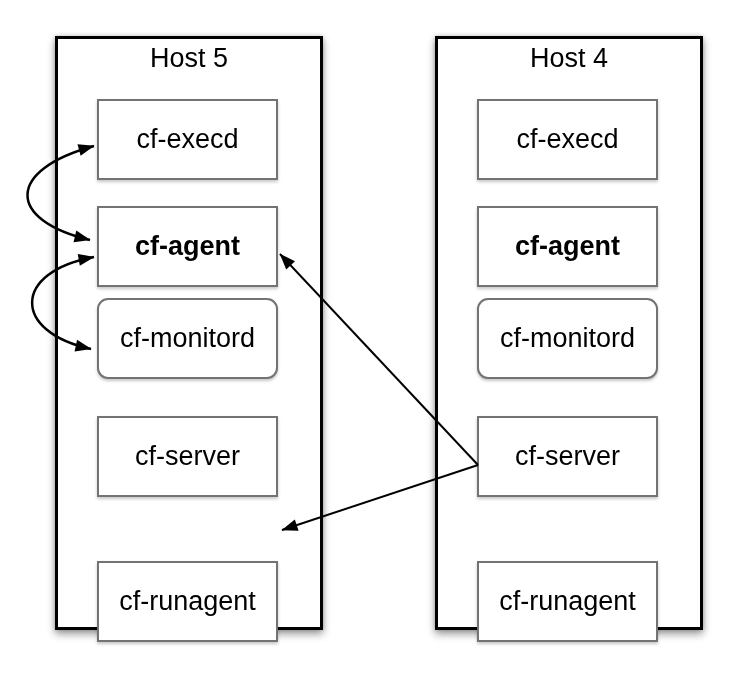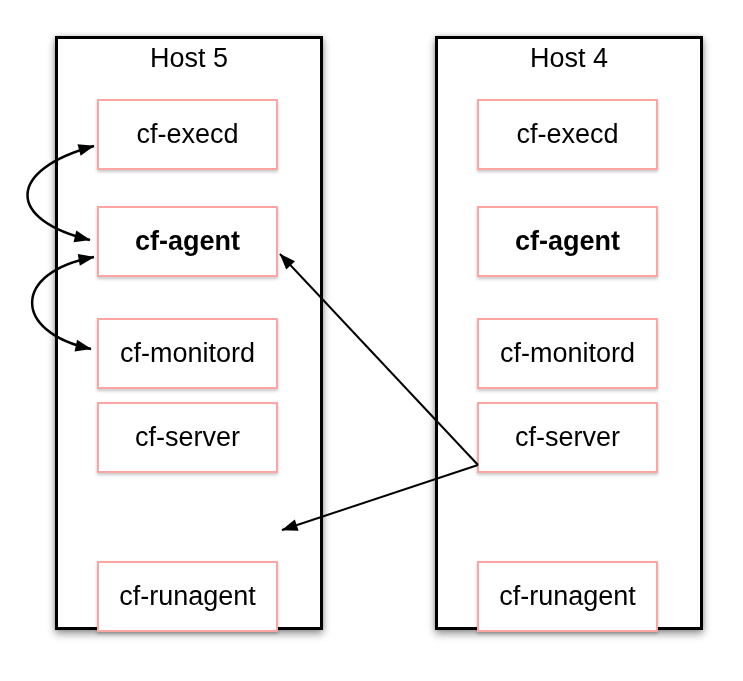--- a/index.html
+++ b/index.html
@@ -38,35 +38,35 @@
     text-align: center;
     font-size: 27px;
     font-weight: 400;
     color: #000000;
     margin: 0;
   }
   .component {
     position: absolute;
     left: 39px;
     width: 181px;
-    height: 71px;
+    height: 81px;
     box-sizing: border-box;
-    border: 2px solid #fca5a5;
+    border: 2px solid #737373;
     background: #ffffff;
     display: flex;
     align-items: center;
     justify-content: center;
     font-size: 27px;
     color: #000000;
     box-shadow: 0 2px 3px rgba(0,0,0,0.22);
   }
   .row-0 { top: 60px; }
   .row-1 { top: 167px; font-weight: bold; }
-  .row-2 { top: 279px; }
-  .row-3 { top: 363px; align-items: center; }
+  .row-2 { top: 259px; border-radius: 11px; }
+  .row-3 { top: 377px; align-items: center; }
   .row-4 { top: 488px; margin-top: 34px; }
   .arrows {
     position: absolute;
     left: 0;
     top: 0;
     width: 743px;
     height: 681px;
     z-index: 2;
     pointer-events: none;
   }

